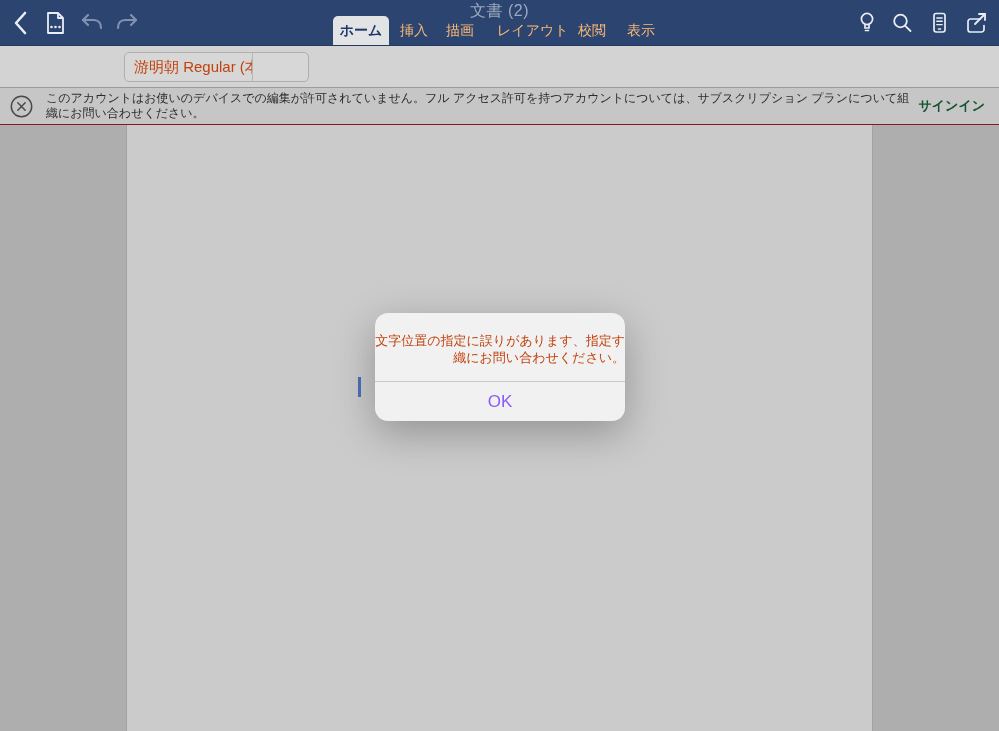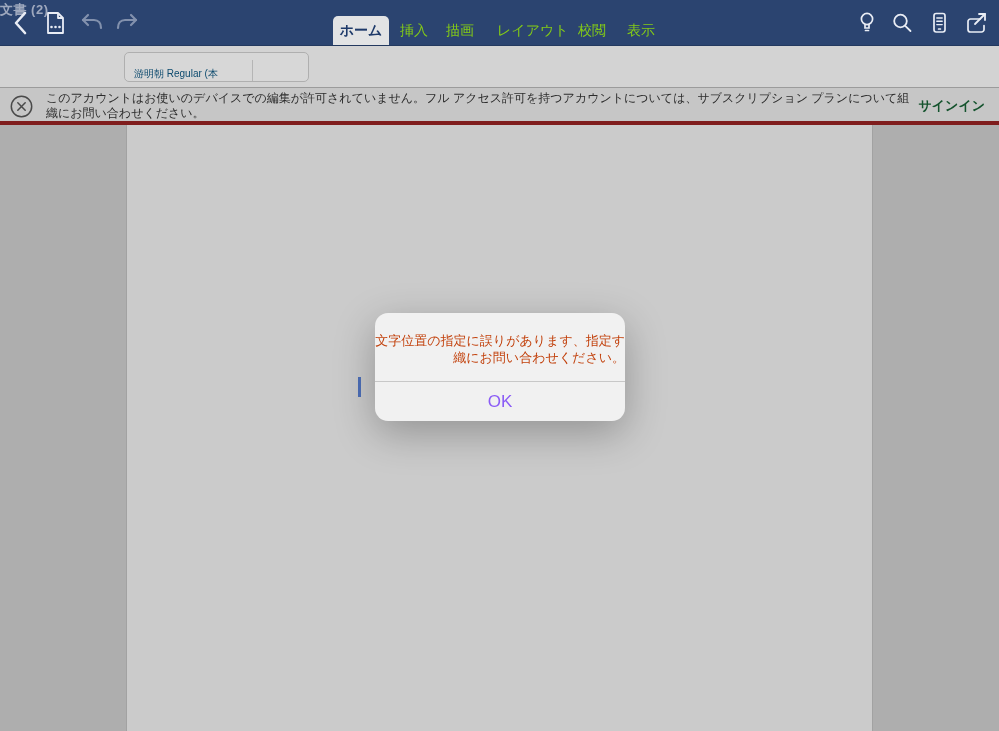--- a/index.html
+++ b/index.html
@@ -3,53 +3,53 @@
 <meta charset="utf-8">
 <style>
   * { margin:0; padding:0; box-sizing:border-box; }
   html,body { width:999px; height:731px; overflow:hidden;
     font-family:"Liberation Sans","DejaVu Sans",sans-serif; }
   .stage { position:relative; width:999px; height:731px; background:#AEAEAE; }
 
   
   .topbar { position:absolute; left:0; top:0; width:999px; height:46px;
     background:#2B4470; border-bottom:1px solid #23395f; }
-  .doc-title { position:absolute; top:1px; left:0; width:100%; text-align:left;
-    font-size:13px; color:#9FA9BE; letter-spacing:.5px;font-weight:bold; }
+  .doc-title { position:absolute; top:1px; left:0; width:100%; text-align:center;
+    font-size:16px; color:#9FA9BE; letter-spacing:.5px; }
   .tb-icon { position:absolute; width:28px; height:28px; top:9px; display:flex;
     align-items:center; justify-content:center; cursor:default; }
   .tabs { position:absolute; bottom:0; left:0; width:100%; height:29px; }
-  .tab { position:absolute; bottom:0; font-size:14px; color:#84cc16; height:29px;
+  .tab { position:absolute; bottom:0; font-size:14px; color:#fdba74; height:29px;
     line-height:29px; white-space:nowrap; }
   .tab.selected { background:#E2E3E4; color:#1E3A6A; font-weight:bold;
     border-radius:5px 5px 0 0; width:56px; text-align:center; }
 
   
   .toolbar { position:absolute; left:0; top:46px; width:999px; height:41px;
     background:#D3D3D3; }
   .font-ctrl { position:absolute; left:124px; top:6px; width:185px; height:30px;
     border:1px solid #AFAFAF; border-radius:5px; background:#D7D7D7; display:flex; }
-  .font-name { flex:0 0 128px; font-size:10px; color:#0c4a6e; line-height:28px;
+  .font-name { flex:0 0 128px; font-size:15px; color:#c2410c; line-height:28px;
     padding-left:9px; overflow:hidden; white-space:nowrap;
-    border-right:1px solid #B5B5B5;margin-top:7px; }
+    border-right:1px solid #B5B5B5; }
   .font-size { flex:1; }
   .tool { position:absolute; top:46px; height:41px; display:flex; align-items:center;
     justify-content:center; color:#404040; }
   .tool.txt { font-size:18px; }
   .sep { position:absolute; top:56px; width:1px; height:22px; background:#A8A8A8; }
   .colorA { display:flex; flex-direction:column; align-items:center; }
   .colorA .letter { font-size:16px; color:#5A5A5A; line-height:16px; }
   .colorA .bar { width:22px; height:5px; background:#141414; margin-top:3px; }
   .hl { display:flex; flex-direction:column; align-items:center; }
   .hl .bar { width:26px; height:4px; background:#E9E4CF; border:1px solid #bdbdbd;
     margin-top:1px; }
 
   
   .banner { position:absolute; left:0; top:87px; width:999px; height:38px;
-    background:#C6C6C6; border-top:1px solid #9B9B9B; border-bottom:4px solid #7f1d1d; }
+    background:#C6C6C6; border-top:1px solid #9B9B9B; border-bottom:1px solid #7f1d1d; }
   .banner-close { position:absolute; left:8px; top:5px; width:27px; height:27px; }
   .banner-text { position:absolute; left:46px; top:3px; font-size:12px;
     line-height:15px; color:#2C2C2C; white-space:nowrap; }
   .banner-signin { position:absolute; right:14px; top:0; height:36px; line-height:36px;
     font-size:13px; font-weight:bold; color:#14532d; }
 
   
   .page { position:absolute; left:126px; top:125px; width:747px; height:606px;
     background:#CBCBCB; border-left:1px solid #A2A2A2; border-right:1px solid #A2A2A2; }
   .caret { position:absolute; left:231px; top:252px; width:3px; height:20px;

